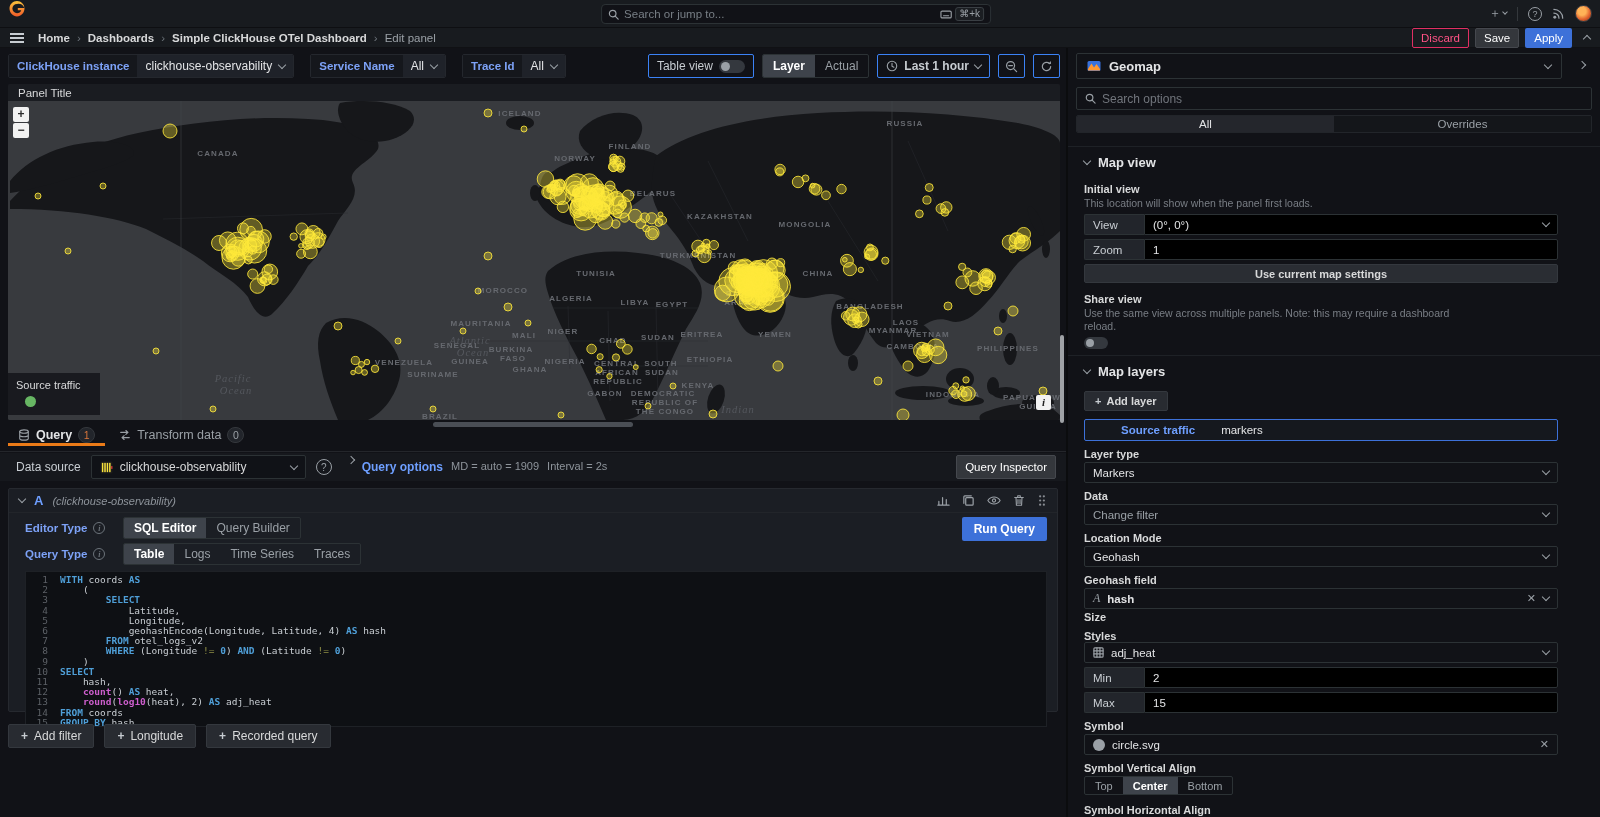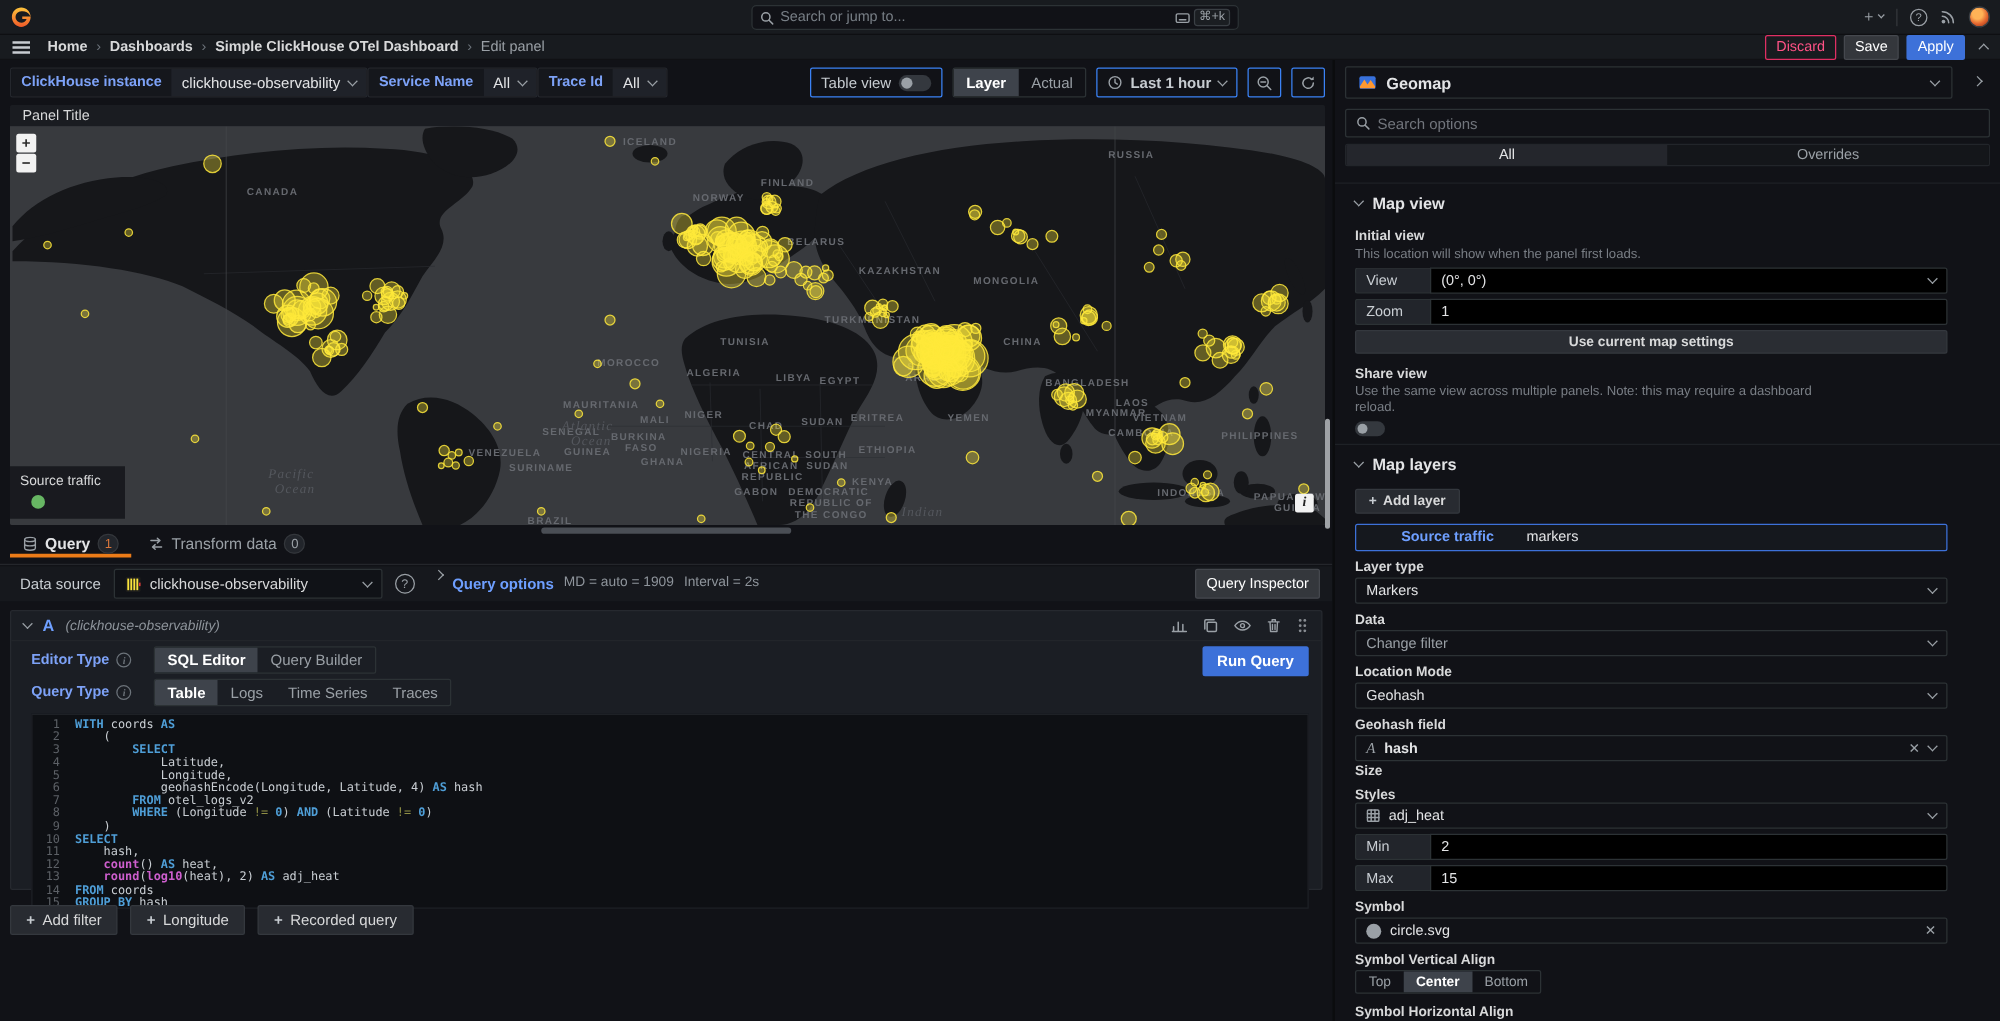--- a/index.html
+++ b/index.html
@@ -1,18 +1,18 @@
 <!DOCTYPE html>
 <html><head>
 <meta charset="utf-8">
 <style>
   *{box-sizing:border-box;margin:0;padding:0}
   html,body{width:1600px;height:817px;overflow:hidden}
   body{background:#111217;font-family:"Liberation Sans",sans-serif;font-size:12px;color:#ccccdc}
-  .topbar{position:absolute;left:0;top:0;width:1600px;height:28px;background:#181b1f;border-bottom:1px solid #0e0f12;display:flex;align-items:center;padding:0 8px;z-index:5}
+  .topbar{position:absolute;left:0;top:0;width:1600px;height:28px;background:#181b1f;border-bottom:1px solid #0e0f12;display:flex;padding:0 8px;z-index:5}
   .searchbox{position:absolute;left:50%;top:4px;transform:translateX(-51%);width:390px;height:20px;background:#111217;border:1px solid #2c3235;border-radius:4px;display:flex;align-items:center;padding:0 6px;color:#787f86}
   .searchbox .ph{flex:1;font-size:11.5px;margin-left:5px}
   .kbd{display:flex;align-items:center;gap:3px;font-size:10px;color:#9aa0a6}
   .kbd .key{border:1px solid #3a3f44;border-radius:3px;padding:0 3px;line-height:12px;background:#1b1e22}
   .topright{margin-left:auto;display:flex;align-items:center;gap:10px}
   .tdiv{width:1px;height:14px;background:#34383c}
   .iconbtn{color:#9aa0a6;display:flex;align-items:center;gap:2px;cursor:pointer}
   .avatar{width:17px;height:17px;border-radius:50%;background:radial-gradient(circle at 40% 35%,#ffb357 0 30%,#e2632e 60%,#7e2d12 100%);border:1px solid #3a3f44}
   .crumbbar{position:absolute;left:0;top:28px;width:1600px;height:20px;background:#181b1f;border-bottom:1px solid #101114;display:flex;align-items:center;padding:0 10px;z-index:5}
   .burger{width:14px;height:10px;border-top:2px solid #c7ccd1;border-bottom:2px solid #c7ccd1;position:relative;margin-right:14px}
@@ -23,21 +23,21 @@
   .crumbbtns{margin-left:auto;display:flex;align-items:center;gap:6px}
   .btn{height:20px;padding:0 8px;border-radius:2px;font-size:11.5px;display:flex;align-items:center;cursor:pointer;border:1px solid transparent;white-space:nowrap}
   .btn.destructive{border-color:#e02f63;color:#ff5286;background:transparent}
   .btn.secondary{background:#34373c;border-color:#45484e;color:#fff}
   .btn.primary{background:#3d71d9;color:#fff}
   .cv{width:6px;height:6px;border-right:1.5px solid #9aa0a6;border-bottom:1.5px solid #9aa0a6;display:inline-block;transform:rotate(45deg);margin-top:-3px}
   .cv.r{transform:rotate(-45deg)}
   .cv.u{transform:rotate(-135deg);margin-top:3px}
   
   .pane-left{position:absolute;left:0;top:48px;width:1066px;height:769px}
-  .varrow{position:absolute;left:8px;top:5px;right:6px;height:26px;display:flex;align-items:center;gap:0}
+  .varrow{position:absolute;left:8px;top:5px;right:6px;height:26px;display:flex;align-items:center;gap:16px}
   .vgroup{display:flex;height:24px;border:1px solid #24272d;border-radius:2px;overflow:hidden;align-items:stretch}
   .vlabel{background:#15171c;color:#7da2f7;font-size:11.5px;font-weight:bold;display:flex;align-items:center;padding:0 8px}
   .vvalue{background:#1f2229;color:#e3e4e6;display:flex;align-items:center;gap:7px;padding:0 8px;font-size:12px}
   .pctrls{margin-left:auto;display:flex;align-items:center;gap:8px}
   .ctl{height:24px;border:1px solid #3b82f6;border-radius:2px;display:flex;align-items:center;padding:0 8px;gap:6px;color:#c7ccd1;background:transparent}
   .toggle{width:26px;height:13px;border-radius:8px;background:#34383e;position:relative}
   .toggle:after{content:"";position:absolute;left:2px;top:2px;width:9px;height:9px;border-radius:50%;background:#9aa0a6}
   .seg{display:flex;height:24px;border:1px solid #2c3235;border-radius:2px;overflow:hidden}
   .seg span{display:flex;align-items:center;padding:0 10px;color:#9aa0a6;font-size:12px;cursor:pointer}
   .seg span.on{background:#3e434b;color:#fff;font-weight:bold}

